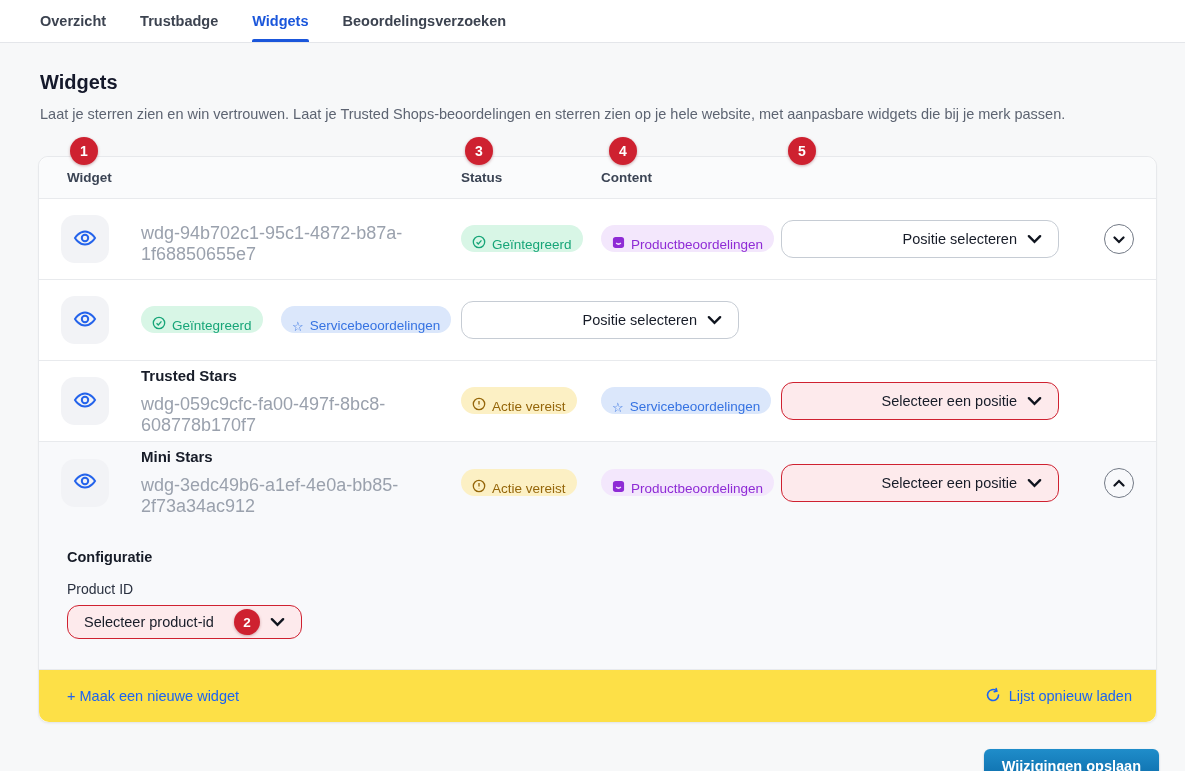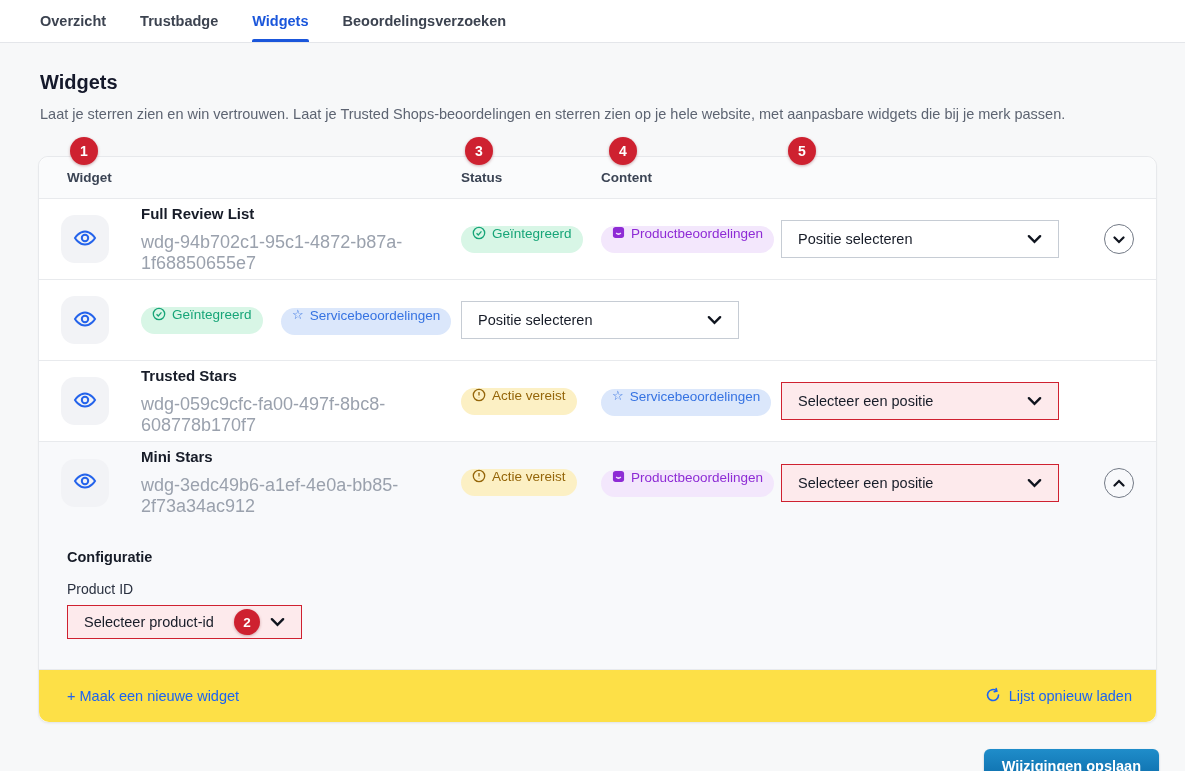--- a/index.html
+++ b/index.html
@@ -45,30 +45,30 @@
   .eye-btn { width:48px; height:48px; border:none; border-radius:14px; background:#f2f3f6;
              display:flex; align-items:center; justify-content:center; cursor:pointer; }
   .cell-name { width:320px; }
   .w-name { font-size:15px; font-weight:700; color:#171c28; }
   .w-id   { margin-top:10px; font-size:18px; color:#9aa1ad; }
   .cell-status  { width:140px; }
   .cell-content { width:180px; }
   .cell-loc     { width:300px; }
   .cell-exp     { flex:1; display:flex; justify-content:flex-end; padding-right:22px; }
 
-  .pill { display:inline-flex; align-items:flex-start; gap:6px; height:27px; padding:0 11px;
+  .pill { display:inline-flex; align-items:flex-end; gap:6px; height:27px; padding:0 11px;
           border-radius:14px; font-size:13.5px; white-space:nowrap; }
   .pill-green  { background:#d8f6e6; color:#17a578; }
   .pill-yellow { background:#fcf0c4; color:#95660a; }
   .pill-purple { background:#f3e7fc; color:#8e2bd5; }
   .pill-blue   { background:#dbe7fb; color:#3673e2; }
   .pill .uni-ico { font-size:13px; line-height:1; }
 
-  .select { display:flex; align-items:center; justify-content:space-between; width:278px; height:38px;
-            padding:0 16px; background:#fff; border:1px solid #c6ccd4; border-radius:0;
+  .select { display:flex; align-items:center; justify-content:flex-end; width:278px; height:38px;
+            padding:0 16px; background:#fff; border:1px solid #c6ccd4; border-radius:12px;
             font-family:"Liberation Sans", sans-serif; font-size:14.5px; color:#171c28; cursor:pointer; }
   .select.error { background:#fdeaec; border:1.5px solid #cf2130; }
   .select .chev { flex:none; margin-left:10px; }
 
   .expander { width:30px; height:30px; border-radius:50%; border:1px solid #737a86; background:transparent;
               display:flex; align-items:center; justify-content:center; cursor:pointer; }
 
   
   .expanded-block { background:#f8f9fb; border-bottom:1px solid #e8eaed; }
   .config { padding:26px 28px 30px 28px; }
@@ -124,21 +124,20 @@
       <button class="eye-btn">
         <span>
           <svg width="24" height="24" viewBox="0 0 24 24" fill="none" stroke="#2463eb" stroke-width="2">
               <path d="M2 12s3.8-6.5 10-6.5S22 12 22 12s-3.8 6.5-10 6.5S2 12 2 12z"></path>
               <circle cx="12" cy="12" r="3.2"></circle>
             </svg>
         </span>
       </button>
     </div>
     <div class="cell-name">
-      <div class="w-name">Full Review List</div>
       <div class="w-id">wdg-94b702c1-95c1-4872-b87a-1f68850655e7</div>
     </div>
     <div class="cell-status">
       <span class="pill pill-green">
         <span><svg width="14" height="14" viewBox="0 0 16 16" fill="none" stroke="currentColor" stroke-width="1.5">
               <circle cx="8" cy="8" r="6.5"></circle>
               <path d="M5.2 8.2l2 2 3.6-4"></path>
             </svg></span>
         <span>Geïntegreerd</span>
       </span>

